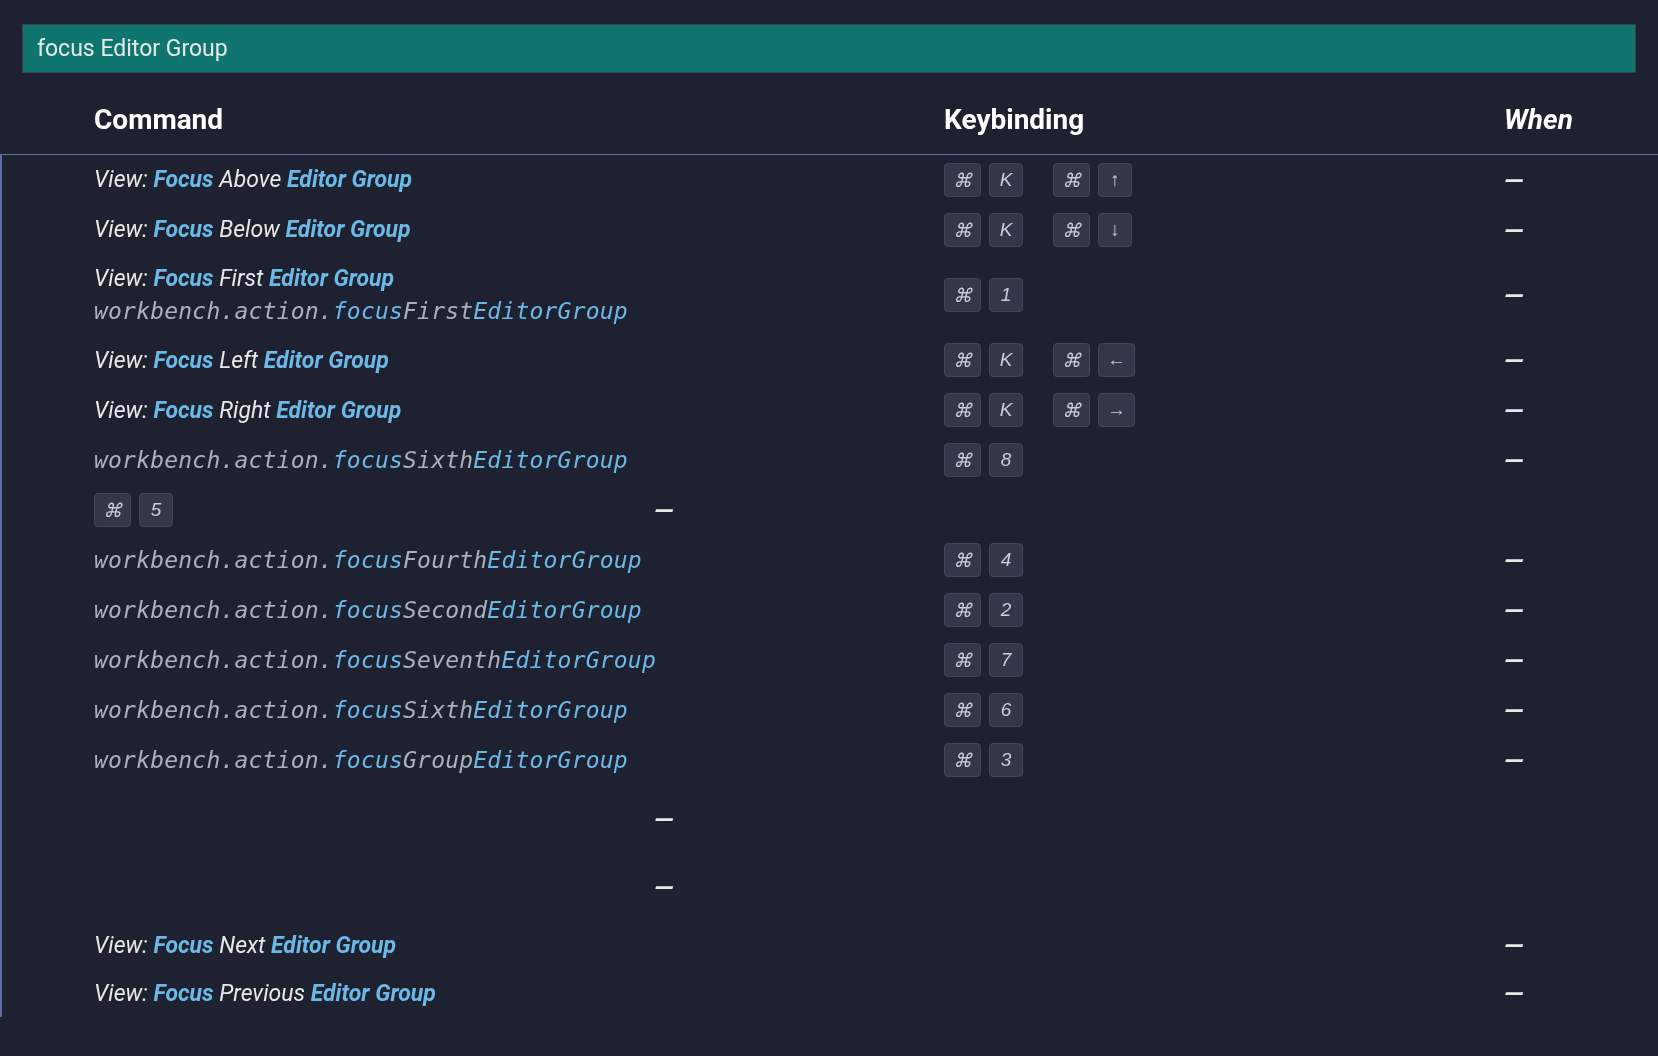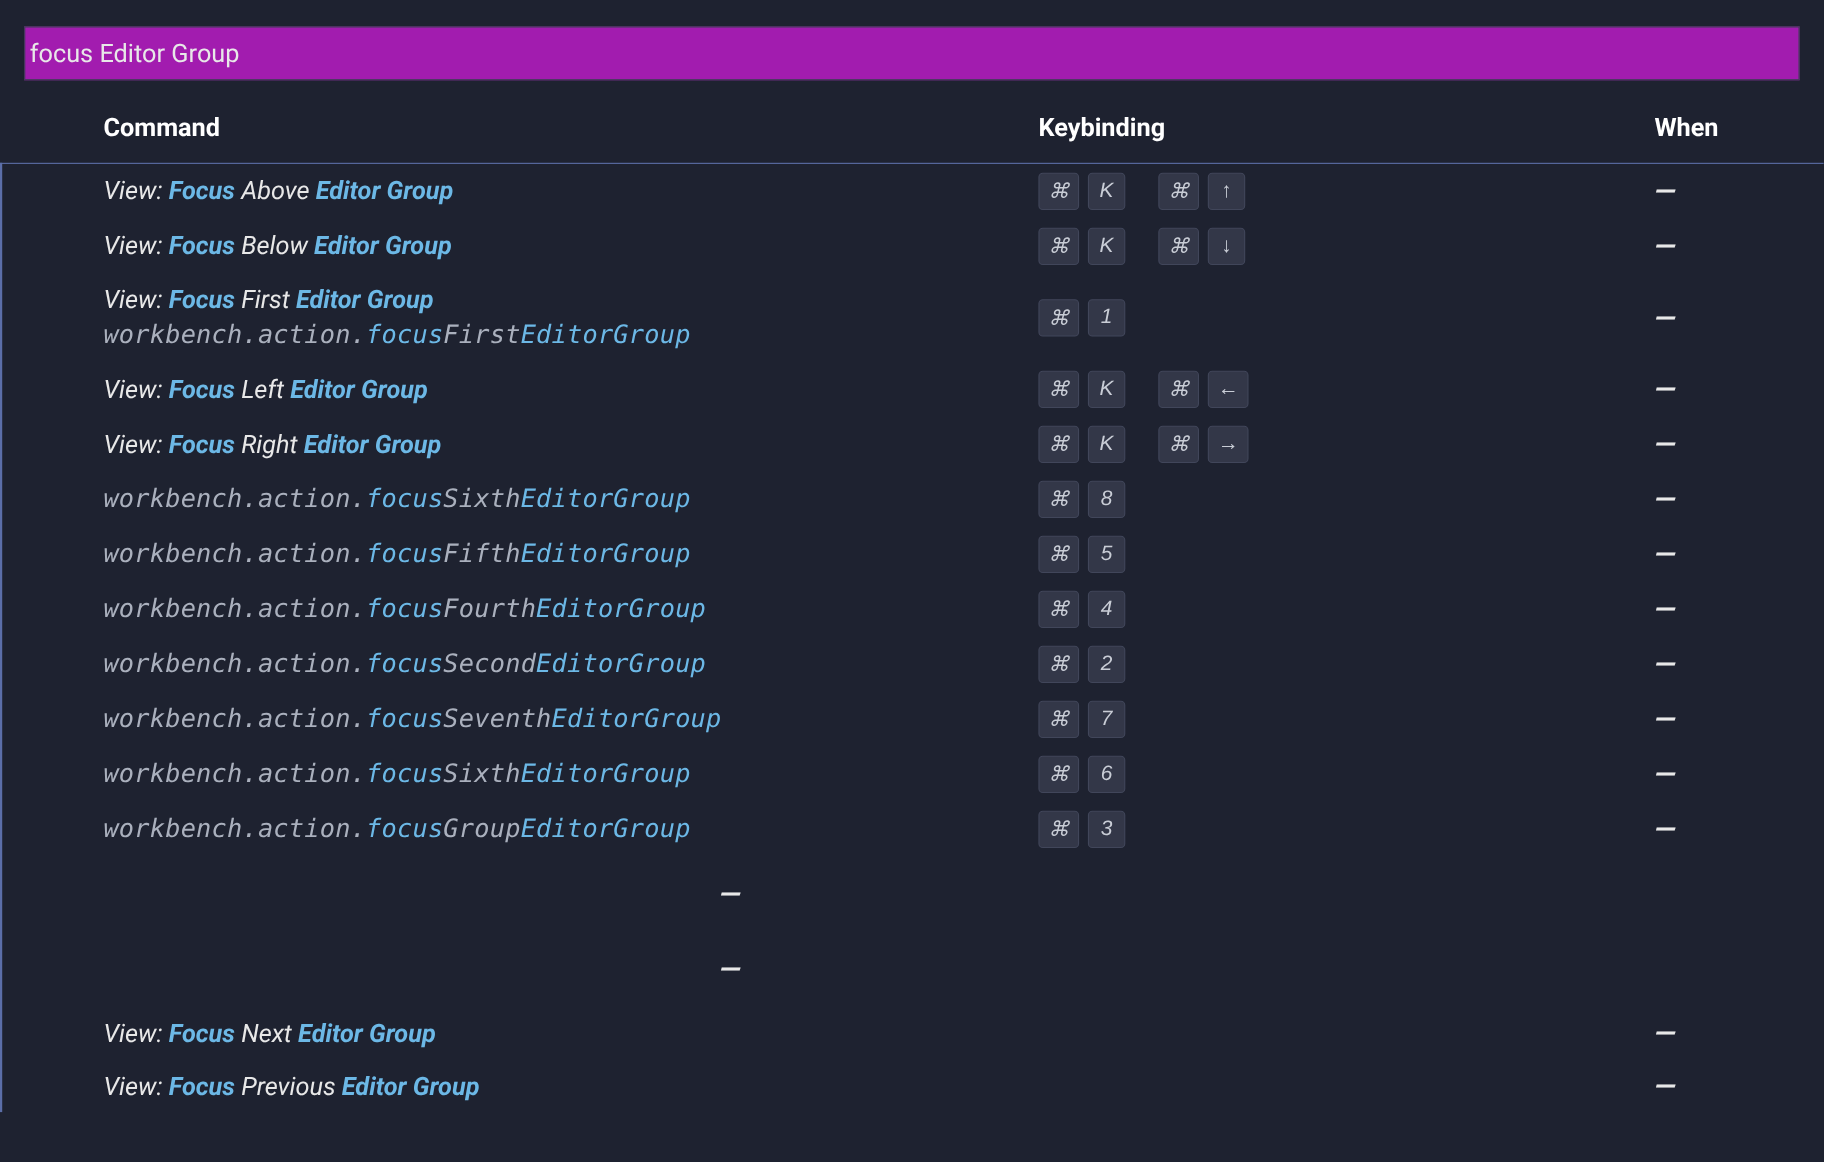--- a/index.html
+++ b/index.html
@@ -10,38 +10,38 @@
     font-size: 21px;
     width: 1658px;
     height: 1056px;
     overflow: hidden;
   }
   .search-wrap {
     padding: 24px 22px 12px 22px;
   }
   .search-input {
     width: 100%;
-    background: #a21caf;
+    background: #0f766e;
     border: 1px solid #3a3f52;
     color: #e8e8e8;
     font-size: 23px;
-    padding: 10px 4px;
+    padding: 10px 14px;
     outline: none;
     font-family: inherit;
   }
   .table-header {
     display: flex;
     padding: 18px 0 18px 94px;
     font-weight: 700;
-    font-size: 23px;
+    font-size: 28px;
     color: #ffffff;
   }
   .col-command { width: 850px; }
   .col-keybinding { width: 560px; }
-  .col-when { flex: 1; }
+  .col-when { flex: 1; font-style: italic; }
   .results {
     border-top: 1px solid #5b6ea8;
     border-left: 2px solid #5b6ea8;
     font-style: italic;
   }
   .row {
     display: flex;
     align-items: center;
     padding: 8px 0 8px 92px;
     min-height: 48px;
@@ -178,23 +178,20 @@
       <div class="cell-command">
         <div class="cmd-id"><span>workbench.action.</span><span class="hl">focus</span><span>Sixth</span><span class="hl">EditorGroup</span></div>
       </div>
       <div class="cell-keybinding">
         <span class="key">⌘</span>
         <span class="key">8</span>
       </div>
       <div class="cell-when">—</div>
     </div>
     <div class="row">
-      <div class="cell-command">
-        <div class="cmd-id"><span>workbench.action.</span><span class="hl">focus</span><span>Fifth</span><span class="hl">EditorGroup</span></div>
-      </div>
       <div class="cell-keybinding">
         <span class="key">⌘</span>
         <span class="key">5</span>
       </div>
       <div class="cell-when">—</div>
     </div>
     <div class="row">
       <div class="cell-command">
         <div class="cmd-id"><span>workbench.action.</span><span class="hl">focus</span><span>Fourth</span><span class="hl">EditorGroup</span></div>
       </div>

